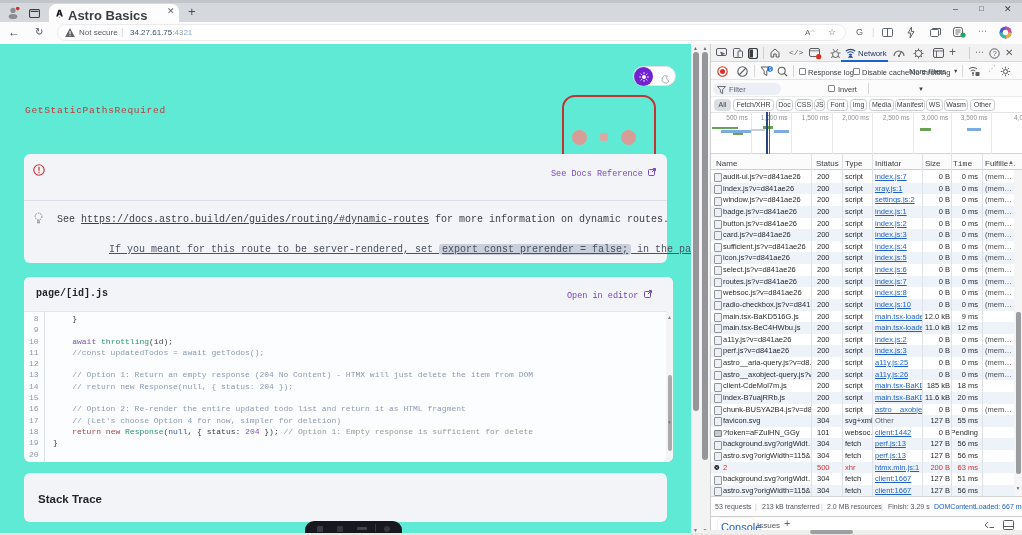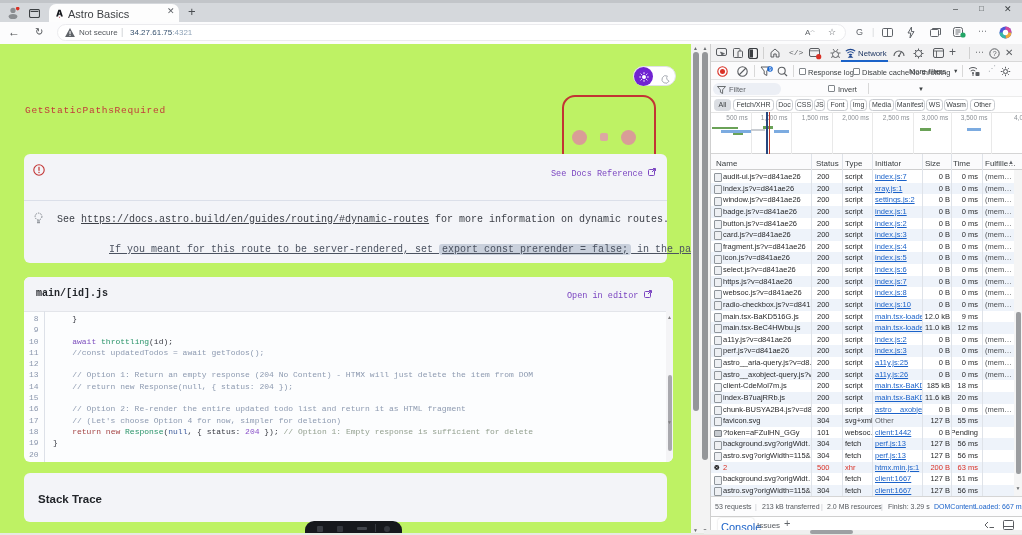--- a/index.html
+++ b/index.html
@@ -8,21 +8,21 @@
   .abs{position:absolute;}
   .mono{font-family:"Liberation Mono",monospace;}
   
   #titlebar{left:0;top:0;width:1022px;height:22px;background:#d5d8dc;}
   #topstrip{left:0;top:0;width:1022px;height:3px;background:#c2c5c9;}
   #tab{left:49px;top:4px;width:130px;height:18px;background:#fdfdfd;border-radius:7px 7px 0 0;}
   #toolbar{left:0;top:22px;width:1022px;height:22px;background:#fcfcfd;border-bottom:1px solid #e2e4e7;}
   #addrfield{left:57px;top:24px;width:789px;height:17px;background:#fff;border:1px solid #ebebee;border-radius:9px;box-sizing:border-box;}
   .wbtn{color:#3c4043;font-size:9px;top:4px;}
   
-  #page{left:0;top:44px;width:691px;height:491px;background:#bef264;overflow:hidden;padding-left:33px;}
+  #page{left:0;top:44px;width:691px;height:491px;background:#5eead4;overflow:hidden;padding-left:33px;}
   .card{position:absolute;left:24px;background:#f3f4f8;border-radius:6px;}
   .chip{background:#d3d7e2;border-radius:3px;padding:0px 3px;}
   .chip2{background:#c9d0dc;border-radius:3px;padding:0px 3px;}
   
   .sbtrack{top:44px;height:491px;background:#f3f3f3;}
   .sbthumb{position:absolute;width:6px;left:1.5px;background:#949699;border-radius:3px;}
   .arr{position:absolute;left:0;width:9px;text-align:center;color:#6a6d70;font-size:5px;line-height:7px;}
   
   #dt{left:710px;top:44px;width:312px;height:491px;background:#fff;border-left:1px solid #cfcfcf;box-sizing:border-box;overflow:hidden;}
   .dtx{position:absolute;}
@@ -60,21 +60,21 @@
 
 <svg class="abs" style="left:29px;top:9px" width="11" height="9" viewBox="0 0 11 9">
   <rect x="0.5" y="0.5" width="10" height="8" rx="1.5" fill="none" stroke="#3c4043" stroke-width="1.1"></rect>
   <rect x="1.6" y="1.8" width="7.8" height="1.2" fill="#3c4043"></rect>
 </svg>
 <div class="abs" id="tab"></div>
 <svg class="abs" style="left:55px;top:9px" width="9" height="9" viewBox="0 0 24 24">
     <path fill="#17191e" d="M9 2 L15 2 L21 20 L16 20 L14.5 15 L9.5 15 L8 20 L3 20 Z M12 6 L10.4 12 L13.6 12 Z"></path>
     <path fill="#b9434d" d="M10 20 q2 2 4 0 l-1 3 q-1 1 -2 0 Z"></path>
   </svg>
-<div class="abs" style="left:68px;top:8px;font-size:11px;color:#3b3e42;">Astro Basics</div>
+<div class="abs" style="left:68px;top:8px;font-size:13px;color:#3b3e42;font-weight:bold;">Astro Basics</div>
 <div class="abs" style="left:167px;top:6px;font-size:9px;color:#5f6368;">✕</div>
 <div class="abs" style="left:188px;top:4px;font-size:13px;font-weight:300;color:#4a4d51;">+</div>
 
 <div class="abs wbtn" style="left:953px;">–</div>
 <div class="abs wbtn" style="left:979px;font-size:8px;">□</div>
 <div class="abs wbtn" style="left:1004px;">✕</div>
 
 <div class="abs" id="toolbar"></div>
 <div class="abs" style="left:8px;top:25px;font-size:12px;color:#4a4d51;">←</div>
 <div class="abs" style="left:35px;top:26px;font-size:10px;color:#4a4d51;">↻</div>
@@ -159,21 +159,21 @@
   <svg class="abs" style="left:33px;top:168px" width="11" height="13" viewBox="0 0 11 13">
       <circle cx="5.5" cy="4.5" r="3.4" fill="none" stroke="#7d8289" stroke-width="1" stroke-dasharray="1.5 1"></circle>
       <rect x="4" y="8.5" width="3" height="1" fill="#7d8289"></rect>
       <rect x="4" y="10.2" width="3" height="1" fill="#7d8289"></rect>
     </svg>
   <div class="abs mono" style="left:57px;top:170px;font-size:10px;color:#3d4048;white-space:nowrap;">See <span style="text-decoration:underline">https://docs.astro.build/en/guides/routing/#dynamic-routes</span> for more information on dynamic routes.</div>
   <div class="abs mono" style="left:109px;top:200px;font-size:10px;color:#4b5260;white-space:nowrap;text-decoration:underline;">If you meant for this route to be server-rendered, set <span class="chip2">export const prerender = false;</span> in the page.</div>
 
   <div class="abs" style="left:24px;top:233px;width:649px;height:185px;background:#fcfdfe;border-radius:6px;overflow:hidden;">
     <div style="position:absolute;left:0;top:0;width:100%;height:34px;background:#f3f4f8;border-bottom:1px solid #e3e5ea;"></div>
-    <div class="mono" style="position:absolute;left:12px;top:11px;font-size:10px;font-weight:bold;color:#22252a;">main/[id].js</div>
+    <div class="mono" style="position:absolute;left:12px;top:11px;font-size:10px;font-weight:bold;color:#22252a;">page/[id].js</div>
     <div class="mono" style="position:absolute;left:543px;top:13px;font-size:8.5px;color:#7a44c0;white-space:nowrap;">Open in editor <svg width="8" height="8" viewBox="0 0 8 8" style="vertical-align:-0.5px">
           <rect x="0.5" y="1.5" width="6" height="6" rx="1" fill="none" stroke="#7a44c0" stroke-width="1"></rect>
           <path d="M4 4 L7.2 0.8 M5 0.5 H7.5 V3" stroke="#7a44c0" stroke-width="1" fill="none"></path>
         </svg></div>
 
     <div style="position:absolute;left:19.5px;top:34px;width:1px;height:151px;background:#dde1e8;"></div>
     <div id="code" class="mono" style="position:absolute;left:0;top:36px;font-size:8px;line-height:11.3px;white-space:pre;color:#383a42;"><span style="display:inline-block;width:14.5px;text-align:right;color:#8b97ad">8</span><span style="display:inline-block;width:14.5px"></span>    }
 <span style="display:inline-block;width:14.5px;text-align:right;color:#8b97ad">9</span><span style="display:inline-block;width:14.5px"></span>
 <span style="display:inline-block;width:14.5px;text-align:right;color:#8b97ad">10</span><span style="display:inline-block;width:14.5px"></span>    <span style="color:#7d4fbe">await</span> <span style="color:#2a9469">throttling</span>(id);
 <span style="display:inline-block;width:14.5px;text-align:right;color:#8b97ad">11</span><span style="display:inline-block;width:14.5px"></span><span style="color:#8d9ab0">    //const updatedTodos = await getTodos();</span>
@@ -366,21 +366,21 @@
 <div class="dtx" style="left:57.5px;top:68px;width:1.5px;height:42px;background:#c0392b;"></div>
 <div class="dtx" style="left:63px;top:86px;width:15px;height:2.5px;background:#7cabe0;"></div>
 <div class="dtx" style="left:209px;top:84px;width:11px;height:2.5px;background:#6aa257;"></div>
 <div class="dtx" style="left:256px;top:84px;width:14px;height:2.5px;background:#7cabe0;"></div>
 <div class="dtx" style="left:0;top:110px;width:311px;height:16px;background:#fbfbfc;border-bottom:1px solid #cfcfcf;box-sizing:border-box;"></div>
 <div class="hdr" style="left:5px;">Name</div>
 <div class="hdr" style="left:105px;">Status</div>
 <div class="hdr" style="left:134px;">Type</div>
 <div class="hdr" style="left:164px;">Initiator</div>
 <div class="hdr" style="left:214px;">Size</div>
-<div class="hdr" style="left:242px;">Time</div>
+<div class="hdr" style="left:242px;font-family:Liberation Mono, monospace;">Time</div>
 <div class="hdr" style="left:274px;">Fulfille…</div>
 <div class="dtx" style="left:297px;top:115px;font-size:6px;color:#5f6368;">▲</div>
 <div class="colsep" style="left:100px;"></div>
 <div class="colsep" style="left:130.5px;"></div>
 <div class="colsep" style="left:160.5px;"></div>
 <div class="colsep" style="left:210.5px;"></div>
 <div class="colsep" style="left:239.5px;"></div>
 <div class="colsep" style="left:270.5px;"></div>
 <div id="rows">
       <div class="row">
@@ -438,21 +438,21 @@
         <div class="rc nm">card.js?v=d841ae26</div>
         <div class="rc st">200</div>
         <div class="rc ty">script</div>
         <div class="rc in"><span class="lnk">index.js:3</span></div>
         <div class="rc sz">0 B</div>
         <div class="rc tm">0 ms</div>
         <div class="rc ff">(mem…</div>
       </div>
 <div class="row">
         <div class="doc"></div>
-        <div class="rc nm">fragment.js?v=d841ae26</div>
+        <div class="rc nm">sufficient.js?v=d841ae26</div>
         <div class="rc st">200</div>
         <div class="rc ty">script</div>
         <div class="rc in"><span class="lnk">index.js:4</span></div>
         <div class="rc sz">0 B</div>
         <div class="rc tm">0 ms</div>
         <div class="rc ff">(mem…</div>
       </div>
 <div class="row alt">
         <div class="doc"></div>
         <div class="rc nm">icon.js?v=d841ae26</div>
@@ -468,21 +468,21 @@
         <div class="rc nm">select.js?v=d841ae26</div>
         <div class="rc st">200</div>
         <div class="rc ty">script</div>
         <div class="rc in"><span class="lnk">index.js:6</span></div>
         <div class="rc sz">0 B</div>
         <div class="rc tm">0 ms</div>
         <div class="rc ff">(mem…</div>
       </div>
 <div class="row alt">
         <div class="doc"></div>
-        <div class="rc nm">https.js?v=d841ae26</div>
+        <div class="rc nm">routes.js?v=d841ae26</div>
         <div class="rc st">200</div>
         <div class="rc ty">script</div>
         <div class="rc in"><span class="lnk">index.js:7</span></div>
         <div class="rc sz">0 B</div>
         <div class="rc tm">0 ms</div>
         <div class="rc ff">(mem…</div>
       </div>
 <div class="row">
         <div class="doc"></div>
         <div class="rc nm">websoc.js?v=d841ae26</div>

